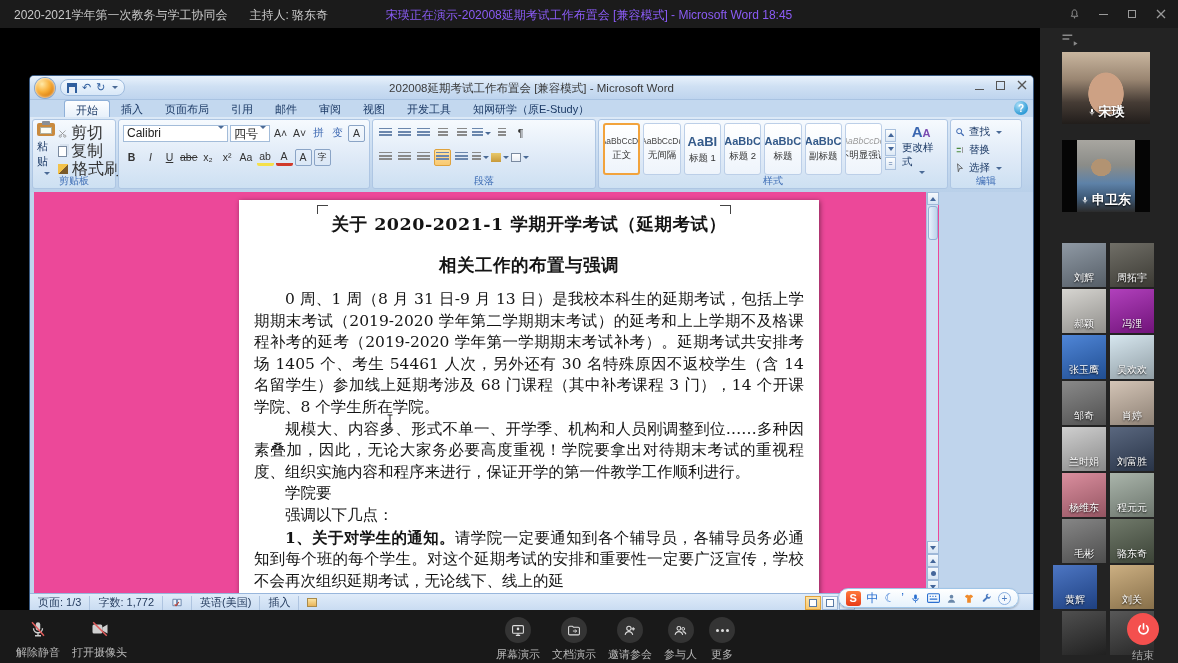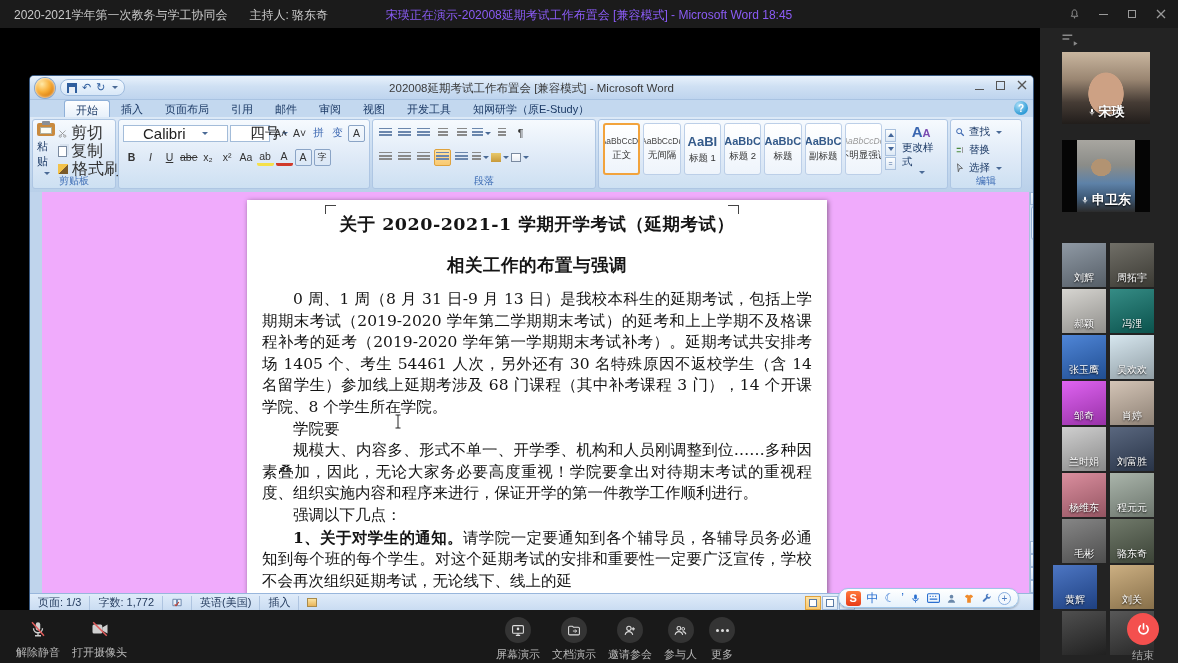--- a/index.html
+++ b/index.html
@@ -58,21 +58,21 @@
   .w-tab{padding:2px 11px 1px;white-space:nowrap;cursor:default}
   .w-tab.active{background:linear-gradient(#fdfeff,#e7f0fa);border:1px solid #8fb0d8;border-bottom:none;border-radius:3px 3px 0 0}
   .w-help{position:absolute;right:5px;top:1px;width:14px;height:14px;border-radius:50%;background:radial-gradient(circle at 35% 30%,#aee0f8,#2e9bd6 70%);color:#fff;font-size:10px;font-weight:bold;display:flex;align-items:center;justify-content:center}
 
   .w-ribbon{height:75px;background:linear-gradient(#dce9f7,#c8dbf0 55%,#b9d0e9);display:flex;gap:2px;padding:2px 2px 0}
   .rgroup{position:relative;height:70px;border:1px solid #aec6e3;border-radius:3px;background:linear-gradient(#f6fafe,#dfeaf7 55%,#cde0f2);padding:3px 4px 13px}
   .rg-label{position:absolute;bottom:0;left:0;right:0;text-align:center;font-size:10px;color:#3e6db5}
   .rrow{display:flex;align-items:center;gap:2px;height:20px}
   .rb{min-width:17px;height:17px;border-radius:2px;display:flex;align-items:center;justify-content:center;font-size:10.5px;color:#333;cursor:default}
   .caret{width:0;height:0;border-left:3px solid transparent;border-right:3px solid transparent;border-top:3px solid #4a6a96;margin-left:2px}
-  .combo{background:#fff;border:1px solid #a3bcd9;height:17px;display:flex;align-items:center;font-size:15px;padding:0 19px;color:#222;white-space:nowrap}
+  .combo{background:#fff;border:1px solid #a3bcd9;height:17px;display:flex;align-items:flex-start;font-size:12px;padding:0 3px;color:#222;white-space:nowrap}
   .pico{width:13px;height:10px;background:repeating-linear-gradient(to bottom,#6b87ad 0 1.5px,rgba(0,0,0,0) 1.5px 3.2px)}
   .pico.gray{background:repeating-linear-gradient(to bottom,#8a8a8a 0 1.5px,rgba(0,0,0,0) 1.5px 3.2px)}
   .rb.sel{background:linear-gradient(#fde3a7,#f9c970);border:1px solid #dfa23d}
   .paste-big{width:34px;height:52px;display:flex;flex-direction:column;align-items:center;justify-content:center;gap:3px;border-radius:3px;font-size:11px;color:#1c3a66}
   .clip-ic{width:18px;height:24px;background:#c98a3e;border-radius:2px;position:relative}
   .clip-ic::before{content:"";position:absolute;left:3px;top:4px;right:3px;bottom:2px;background:#fdfdf5;border:1px solid #b0b0a0}
   .clip-ic::after{content:"";position:absolute;left:5px;top:-2px;width:8px;height:4px;background:#8a8f96;border-radius:1px}
   .small-lbl{font-size:16px;color:#333;white-space:nowrap}
   .copy-ic{width:9px;height:11px;background:#fff;border:1px solid #7a8aa0;box-shadow:2px -2px 0 -0px #d8e2ee}
   .brush-ic{width:10px;height:10px;background:linear-gradient(135deg,#f3c24a 50%,#7a5a2a 50%)}
@@ -84,21 +84,21 @@
   .sty.h2 .s1{font-size:11px;font-weight:bold;color:#345a8a}
   .sty.dim .s1{font-style:italic;color:#999}
   .vscroll-mini{display:flex;flex-direction:column;gap:1px;justify-content:center}
   .vsb{width:11px;height:13px;background:linear-gradient(#fdfefe,#dce8f5);border:1px solid #a9c0dd;display:flex;align-items:center;justify-content:center;font-size:7px;color:#44669a}
   .chg{display:flex;flex-direction:column;align-items:center;justify-content:center;gap:2px;font-size:10.5px;color:#1c3a66;padding:0 3px}
   .aa{font-weight:bold;line-height:1}
   .aa .a1{font-size:15px;color:#3a66b0}
   .aa .a2{font-size:11px;color:#7a4ab0}
   .edit-item{display:flex;align-items:center;gap:4px;font-size:10.5px;color:#1c3a66;height:16px}
 
-  .w-doc{position:absolute;left:12px;top:116px;width:1000px;height:401px;background:#f0abfc;overflow:hidden}
+  .w-doc{position:absolute;left:4px;top:116px;width:905px;height:401px;background:#ec4899;overflow:hidden}
   .page{position:absolute;left:205px;top:8px;width:580px;height:620px;background:#fff;box-shadow:1px 1px 5px rgba(0,0,0,.45);padding:12px 15px 0;font-family:"DejaVu Serif","Liberation Serif",serif;color:#141414}
   .mark{position:absolute;width:11px;height:9px;border-top:1px solid #444}
   .mark.l{left:78px;top:5px;border-left:1px solid #444}
   .mark.r{right:88px;top:5px;border-right:1px solid #444}
   .doc-h{font-size:17.5px;font-weight:bold;text-align:center;margin-bottom:17px;letter-spacing:.5px}
   .doc-p{font-size:15.5px;line-height:21.6px;text-align:justify;text-indent:2em}
   .doc-p b{font-weight:bold}
   .ibeam{position:absolute;left:352px;top:222px;width:8px;height:15px}
 
   .w-scroll{position:absolute;right:1px;top:0;width:12px;height:401px;background:#cfdff2;border-left:1px solid #a8c0dd}
@@ -341,20 +341,21 @@
           <span class="vsb">
               <span class="tri-dn"></span>
             </span>
           <span class="vsb">=</span>
         </span>
         <span class="chg">
           <span class="aa"><span class="a1">A</span><span class="a2">A</span></span>
           <span>更改样式</span>
           <span class="caret"></span>
         </span>
+        <div class="rg-label">样式</div>
       </div>
 
       <div class="rgroup" style="width:72px">
         <div style="display:flex;flex-direction:column;gap:2px;padding-top:1px">
           <span class="edit-item">
             <svg width="10" height="10" viewBox="0 0 24 24">
                 <circle cx="10" cy="10" r="6" fill="none" stroke="#3a66b0" stroke-width="2.4"></circle>
                 <path d="M15 15l6 6" stroke="#3a66b0" stroke-width="2.8"></path>
               </svg>
             <span>查找</span>
@@ -379,22 +380,22 @@
       </div>
     </div>
 
     <div class="w-doc">
       <div class="page">
         <span class="mark l"></span>
         <span class="mark r"></span>
         <div class="doc-h">关于 2020-2021-1 学期开学考试（延期考试）</div>
         <div class="doc-h" style="margin-bottom:12px">相关工作的布置与强调</div>
         <p class="doc-p">0 周、1 周（8 月 31 日-9 月 13 日）是我校本科生的延期考试，包括上学期期末考试（2019-2020 学年第二学期期末考试）的延考和上上学期不及格课程补考的延考（2019-2020 学年第一学期期末考试补考）。延期考试共安排考场 1405 个、考生 54461 人次，另外还有 30 名特殊原因不返校学生（含 14 名留学生）参加线上延期考涉及 68 门课程（其中补考课程 3 门），14 个开课学院、8 个学生所在学院。</p>
+        <p class="doc-p">规模大、内容多、形式不单一、开学季、机构和人员刚调整到位……多种因素叠加，因此，无论大家务必要高度重视！学院要拿出对待期末考试的重视程度、组织实施内容和程序来进行，保证开学的第一件教学工作顺利进行。</p>
         <p class="doc-p">学院要</p>
-        <p class="doc-p">规模大、内容多、形式不单一、开学季、机构和人员刚调整到位……多种因素叠加，因此，无论大家务必要高度重视！学院要拿出对待期末考试的重视程度、组织实施内容和程序来进行，保证开学的第一件教学工作顺利进行。</p>
         <p class="doc-p">强调以下几点：</p>
         <p class="doc-p"><b>1、关于对学生的通知。</b><span>请学院一定要通知到各个辅导员，各辅导员务必通知到每个班的每个学生。对这个延期考试的安排和重要性一定要广泛宣传，学校不会再次组织延期考试，无论线下、线上的延</span></p>
       </div>
       <span class="ibeam">
         <svg width="8" height="15" viewBox="0 0 8 15">
             <path d="M1.5 1h5M4 1v13M1.5 14h5" stroke="#222" stroke-width="1" fill="none"></path>
           </svg>
       </span>
       <div class="w-scroll">
         <span class="sc-btn">
@@ -582,30 +583,30 @@
 
   <div class="cell" style="left: 22px; top: 215px; background-color: rgb(122, 134, 147); text-align: center;">
       <span class="vname">刘辉</span>
     </div>
   <div class="cell" style="left: 70px; top: 215px; background-color: rgb(85, 83, 74);">
       <span class="vname">周拓宇</span>
     </div>
   <div class="cell" style="left: 22px; top: 261px; background-color: rgb(207, 205, 200);">
       <span class="vname">郝颖</span>
     </div>
-  <div class="cell" style="left: 70px; top: 261px; background-color: #0f766e;">
+  <div class="cell" style="left: 70px; top: 261px; background-color: #a21caf;">
       <span class="vname">冯浬</span>
     </div>
   <div class="cell" style="left: 22px; top: 307px; background-color: rgb(46, 111, 208);">
       <span class="vname">张玉鹰</span>
     </div>
   <div class="cell" style="left: 70px; top: 307px; background-color: rgb(207, 226, 236);">
       <span class="vname">吴欢欢</span>
     </div>
-  <div class="cell" style="left: 22px; top: 353px; background-color: #d946ef;">
+  <div class="cell" style="left: 22px; top: 353px; background-color: #737373;">
       <span class="vname">邹奇</span>
     </div>
   <div class="cell" style="left: 70px; top: 353px; background-color: rgb(203, 185, 168);">
       <span class="vname">肖婷</span>
     </div>
   <div class="cell" style="left: 22px; top: 399px; background-color: rgb(198, 198, 198);">
       <span class="vname">兰时娟</span>
     </div>
   <div class="cell" style="left: 70px; top: 399px; background-color: rgb(58, 74, 102);">
       <span class="vname">刘富胜</span>

